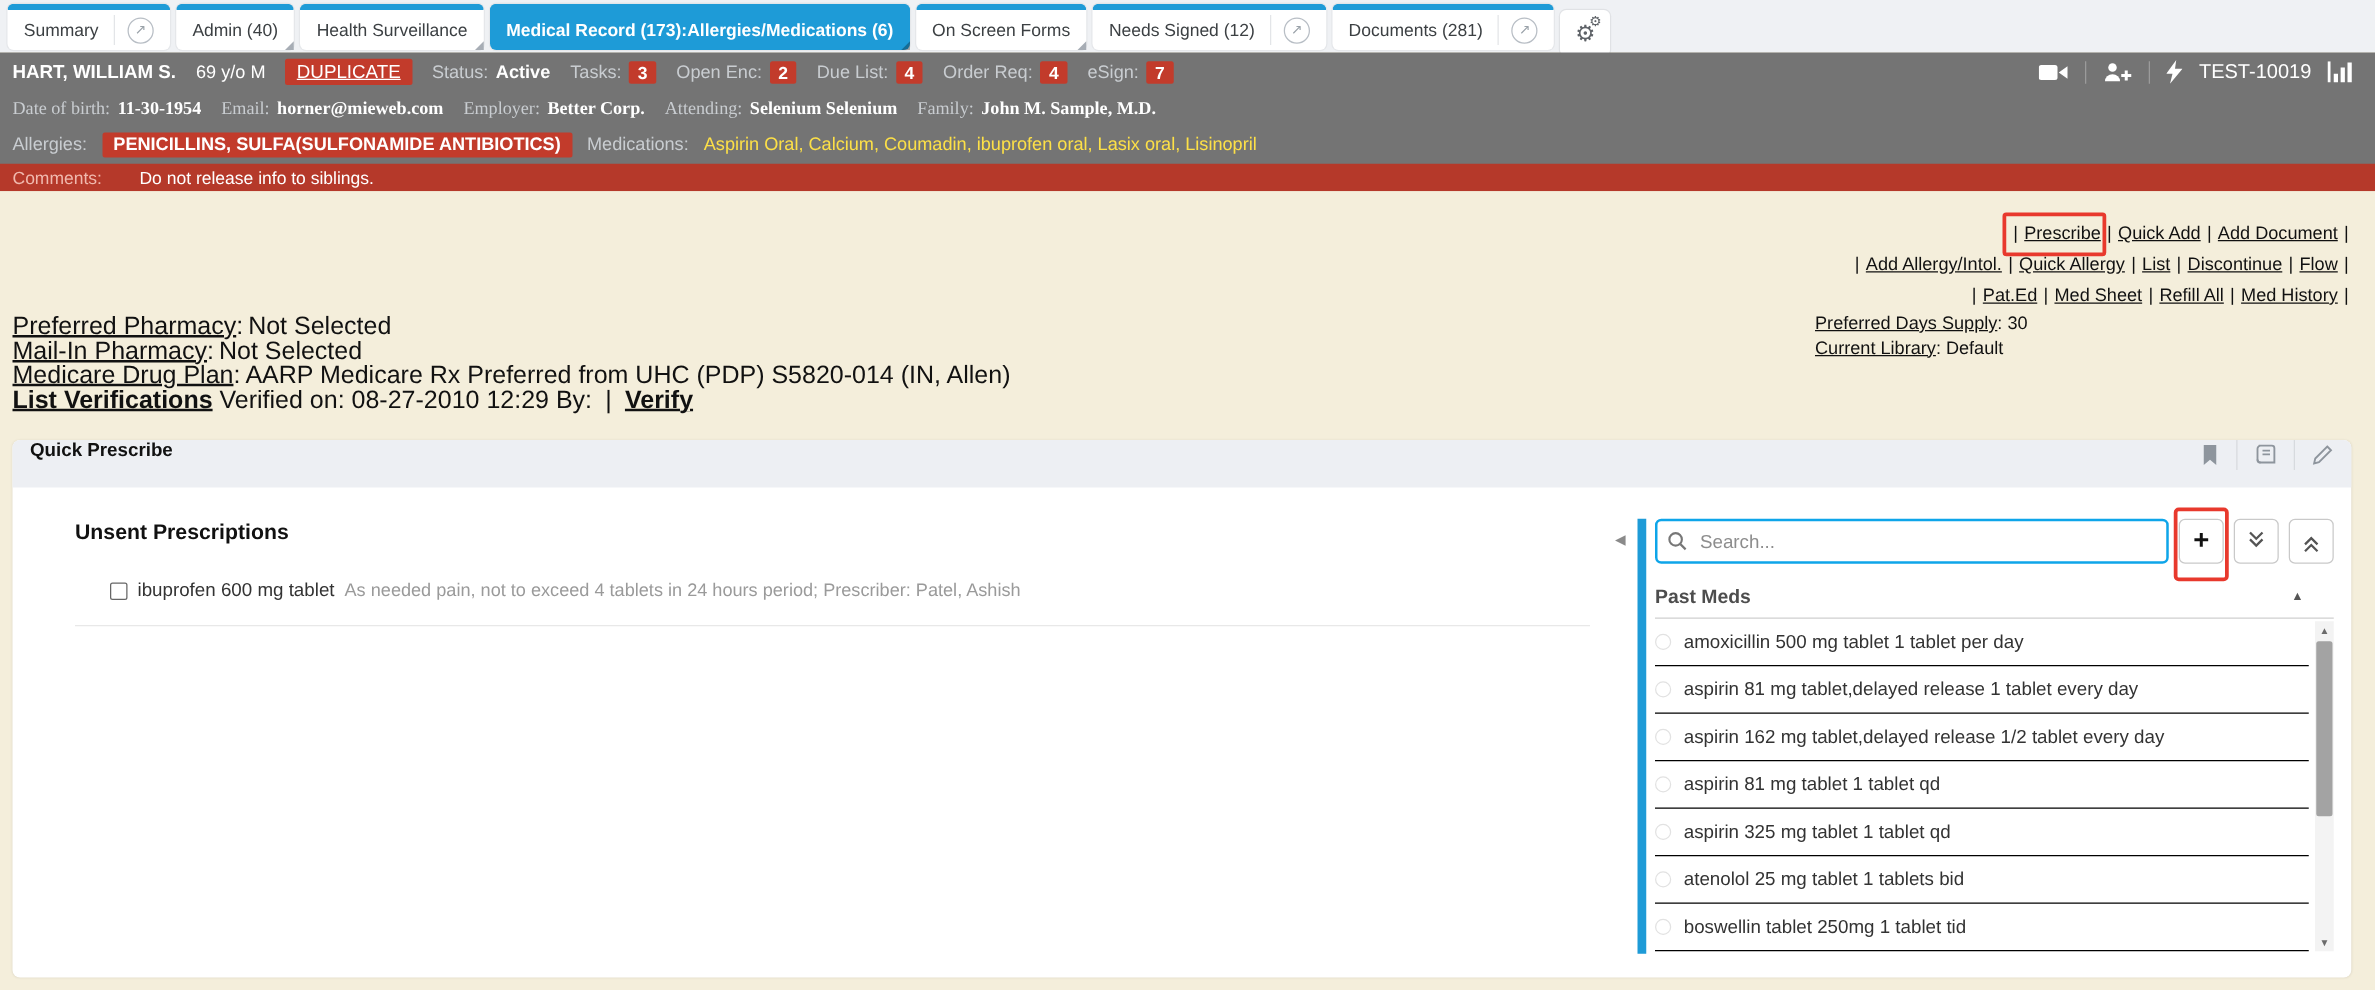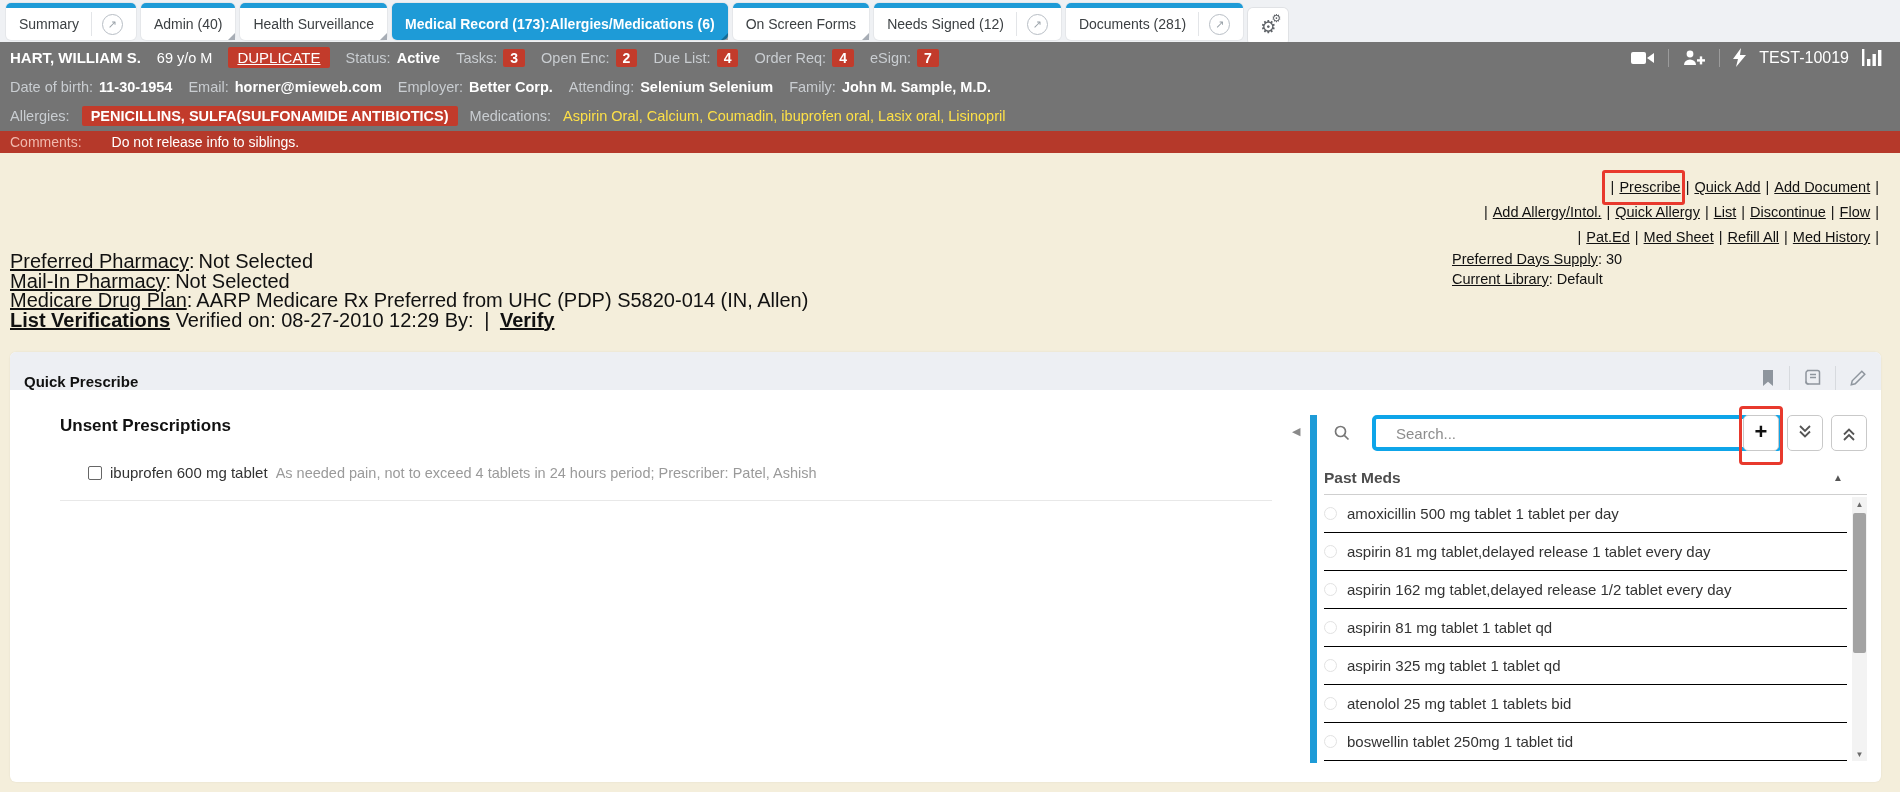--- a/index.html
+++ b/index.html
@@ -16,21 +16,21 @@
   .popout { width:21px; height:21px; border:1.5px solid #b8bec5; border-radius:50%; display:flex; align-items:center; justify-content:center; }
   .popout-glyph { font-size:11px; color:#9aa2a9; line-height:1; }
   .gear-btn { position:relative; height:37px; width:40px; background:#fff; border-radius:5px; box-shadow:0 0 0 1px rgba(0,0,0,0.06); margin-top:5px; display:flex; align-items:center; justify-content:center; cursor:pointer; }
   .gear { font-size:18px; color:#5f6368; line-height:1; }
   .gear.small { position:absolute; font-size:11px; top:5px; right:7px; color:#5f6368; }
 
   
   .patient-bar { position:absolute; top:42px; left:0; right:0; height:94px; background:#747474; color:#fff; font-size:14.5px; }
   .p-row { display:flex; align-items:center; padding-left:10px; }
   .p-row1 { height:31px; gap:16px; }
-  .p-row2 { height:28px; gap:16px; }
+  .p-row2 { height:28px; gap:16px;font-family:Liberation Serif, serif; }
   .p-row3 { height:30px; gap:12px; }
   .p-name { font-weight:bold; font-size:15px; }
   .p-lbl { color:#c9cdd1; }
   .p-val { color:#fff; font-weight:bold; }
   .pair { display:flex; align-items:center; gap:6px; }
   .badge { background:#c23b2b; color:#fff; font-weight:bold; padding:1px 7px; border-radius:2px; font-size:14px; }
   .dup-badge { background:#c23b2b; color:#fff; padding:2px 9px; border-radius:2px; text-decoration:underline; font-size:15px; }
   .allergy-badge { background:#c23b2b; color:#fff; font-weight:bold; padding:2px 9px; border-radius:2px;text-align:right; }
   .meds-val { color:#fde047; }
   .p-right { margin-left:auto; display:flex; align-items:center; gap:13px; padding-right:16px; }
@@ -53,42 +53,42 @@
   .annot-presc::after { content:""; position:absolute; top:-5px; bottom:-5px; left:-4px; right:-4px; border:3px solid #e8392d; border-radius:3px; pointer-events:none; }
 
   .rx-left { position:absolute; top:99px; left:10px; font-size:20px; color:#111; line-height:19.5px; }
   .rx-right { position:absolute; top:97px; left:1452px; font-size:14.5px; color:#111; line-height:19.5px; }
   .u { text-decoration:underline; color:#111; cursor:pointer; }
   .bold { font-weight:bold; }
   .colon::before { content:":"; margin-right:4px; }
 
   
   .qp-panel { position:absolute; top:199px; left:10px; width:1871px; height:430px; background:#fff; border-radius:6px; box-shadow:0 0 2px rgba(0,0,0,0.08); }
-  .qp-header { height:38px; background:#edeff3; border-radius:6px 6px 0 0; display:flex; align-items:flex-end; padding:0 14px; }
+  .qp-header { height:38px; background:#edeff3; border-radius:6px 6px 0 0; display:flex; align-items:flex-start; padding:0 14px; }
   .qp-title { font-weight:bold; font-size:15px; color:#111; }
   .qp-hicons { margin-left:auto; display:flex; align-items:center; gap:13px; }
   .hsep { width:1px; height:24px; background:#d7dade; }
   .hicon { display:flex; align-items:center; cursor:pointer; }
   .qp-body { position:relative; height:392px; }
   .unsent-title { position:absolute; top:26px; left:50px; font-size:17px; font-weight:bold; color:#111; }
   .rx-row { position:absolute; top:74px; left:78px; display:flex; align-items:center; gap:8px; font-size:15px; }
   .cbx { appearance:none; width:14px; height:14px; border:1.5px solid #666; border-radius:2px; background:#fff; cursor:pointer; }
   .rx-name { color:#333; }
   .rx-detail { color:#9a9a9a; font-size:14.5px; }
   .rx-divider { position:absolute; top:110px; left:50px; width:1212px; border-top:1px solid #e8e8e8; }
   .btn-row { position:absolute; top:128px; left:60px; display:flex; gap:10px; }
   .btn { height:34px; padding:0 16px; background:#fff; border:1px solid #c4c4c4; border-radius:5px; font-size:15px; color:#555; font-family:"Liberation Sans",sans-serif; cursor:pointer; }
 
   
   .rightside { position:absolute; top:25px; left:1300px; width:557px; }
   .bluebar { position:absolute; left:0; top:0; width:7px; height:348px; background:#1e9bd7; }
   .collapse-arrow { position:absolute; left:-18px; top:10px; font-size:11px; color:#8a8a8a; cursor:pointer; }
   .search-row { margin-left:14px; display:flex; gap:8px; }
   .search-wrap { position:relative; flex:1; }
-  .search-input { width:100%; height:36px; border:4px solid #0ea5e9; border-radius:5px; padding:0 8px 0 20px; font-size:15px; color:#333; font-family:"Liberation Sans",sans-serif; outline:none;margin-left:48px; }
+  .search-input { width:100%; height:36px; border:2px solid #0ea5e9; border-radius:5px; padding:0 8px 0 34px; font-size:15px; color:#333; font-family:"Liberation Sans",sans-serif; outline:none; }
   .search-input::placeholder { color:#8d8d8d; }
   .mag { position:absolute; left:9px; top:9px; }
   .sq-btn { width:36px; height:36px; background:#fff; border:1px solid #c9c9c9; border-radius:5px; display:flex; align-items:center; justify-content:center; cursor:pointer; flex:none; }
   .plus-lbl { font-size:22px; font-weight:bold; color:#111; line-height:1; margin-top:-3px; }
   .annot-plus { position:relative; flex:none; }
   .annot-plus::after { content:""; position:absolute; top:-9px; bottom:-14px; left:-4px; right:-4px; border:3px solid #e8392d; border-radius:4px; pointer-events:none; }
   .chev.up { transform:rotate(180deg); }
   .pastmeds-row { margin:10px 0 0 14px; height:34px; display:flex; align-items:center; border-bottom:1px solid #cfcfcf; }
   .pastmeds-title { font-weight:bold; font-size:15.5px; color:#4d4d4d; }
   .pastmeds-tri { margin-left:auto; margin-right:24px; font-size:10px; color:#555; cursor:pointer; }

